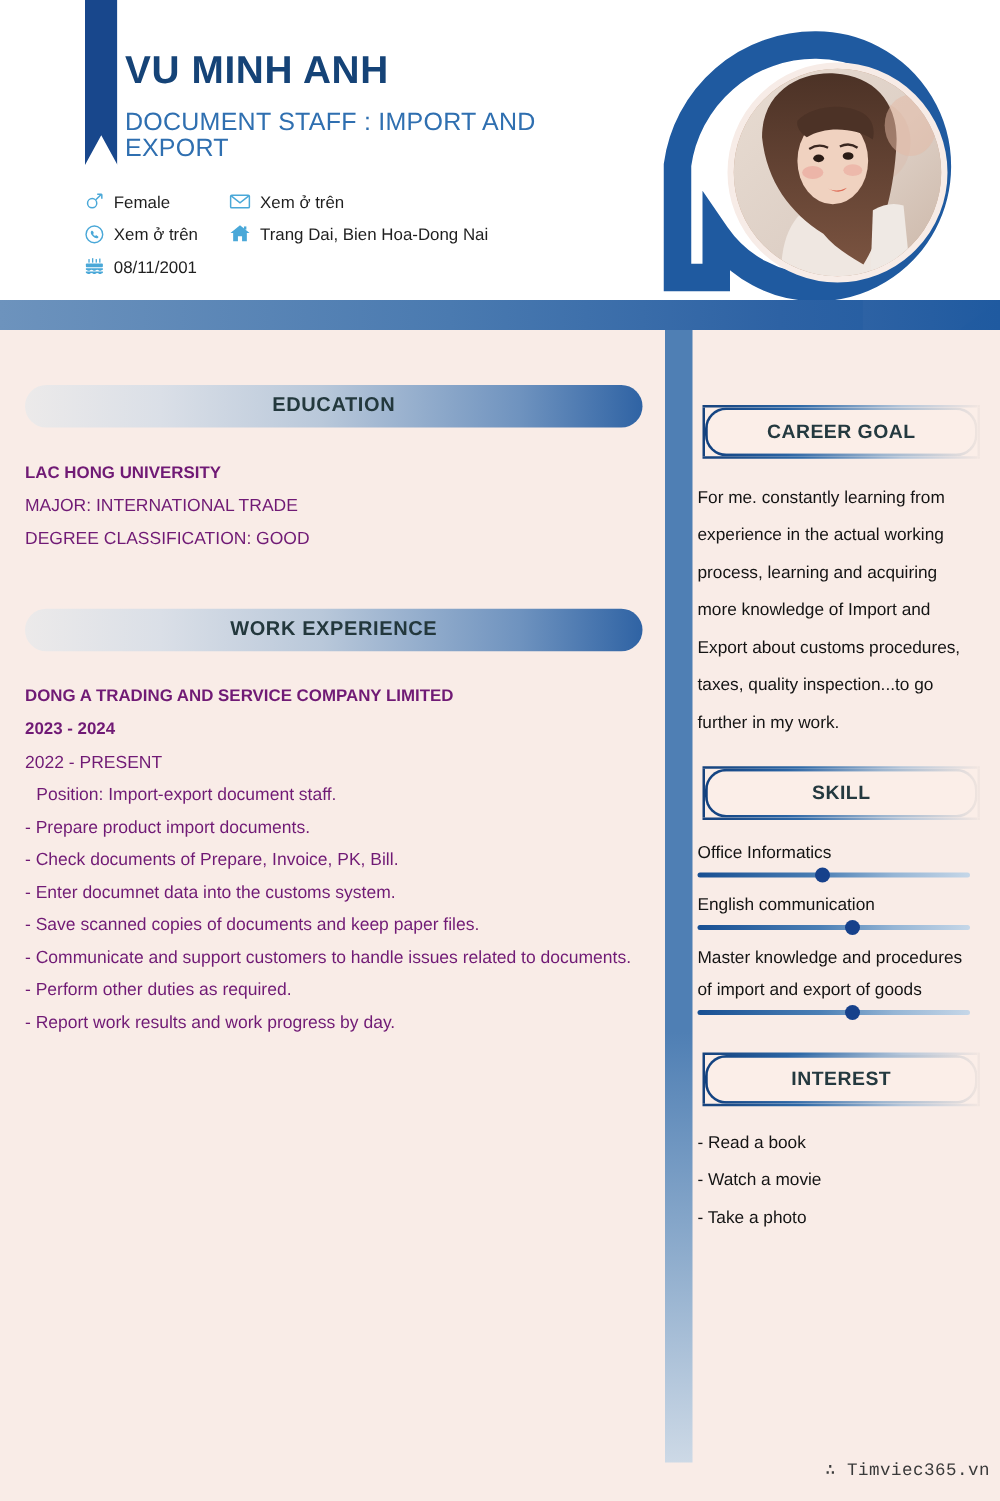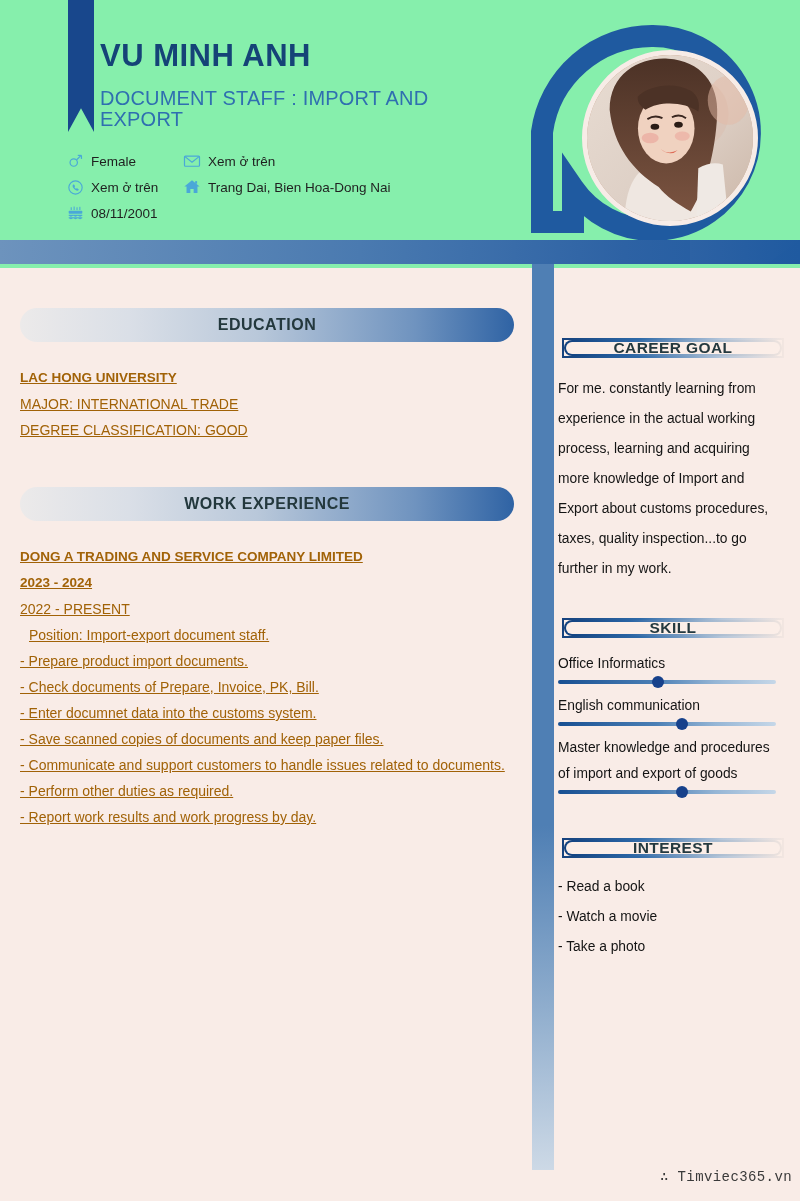--- a/index.html
+++ b/index.html
@@ -14,22 +14,22 @@
     position: relative;
     width: 800px;
     height: 1201px;
     background: #f9ece7;
   }
 
   
   .header {
     position: absolute;
     left: 0; top: 0;
-    width: 800px; height: 268px;
-    background: #86efac;
+    width: 800px; height: 240px;
+    background: #ffffff;
   }
   
   .ribbon {
     position: absolute;
     left: 68px; top: 0;
     width: 26px; height: 132px;
     background: #18478c;
     clip-path: polygon(0 0, 100% 0, 100% 100%, 50% 82%, 0 100%);
   }
   .name {
@@ -136,36 +136,35 @@
     justify-content: center;
     color: #23383d;
     font-size: 16px;
     font-weight: bold;
     letter-spacing: 0.5px;
   }
   .block { padding: 10px 20px 0 20px; }
   .block p {
     font-size: 14px;
     line-height: 26px;
-    color: #a16207;
-    text-decoration: underline;
+    color: #701a75;
   }
   .block p.b { font-weight: bold; font-size: 13.5px; }
   .block p.just { text-align: justify; }
   .indent { text-indent: 9px; }
 
   
   .right {
     position: absolute;
     left: 554px; top: 264px;
     width: 246px;
   }
   .pill-right {
-    margin: 14px 16px 0 8px;
-    height: 20px;
+    margin: 0 16px 0 8px;
+    height: 43px;
     border-radius: 17px;
     background: #fbeee8;
     display: flex;
     align-items: center;
     justify-content: center;
     color: #24393f;
     font-size: 15.5px;
     font-weight: bold;
     letter-spacing: 0.4px;
     border: 2.5px solid #1f4f8f;

